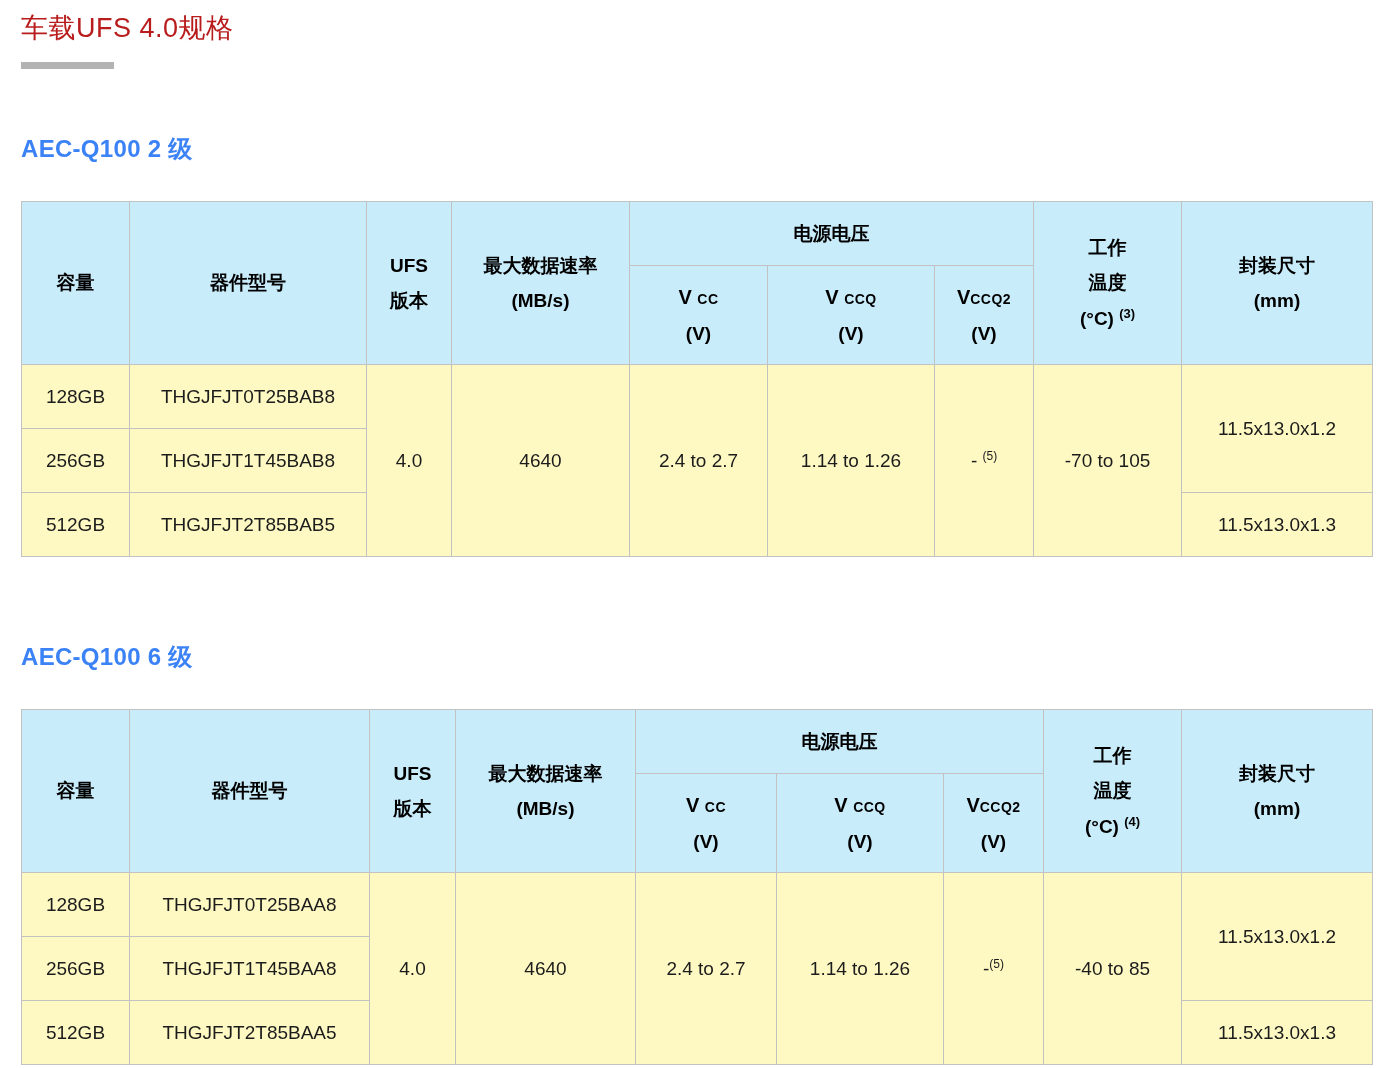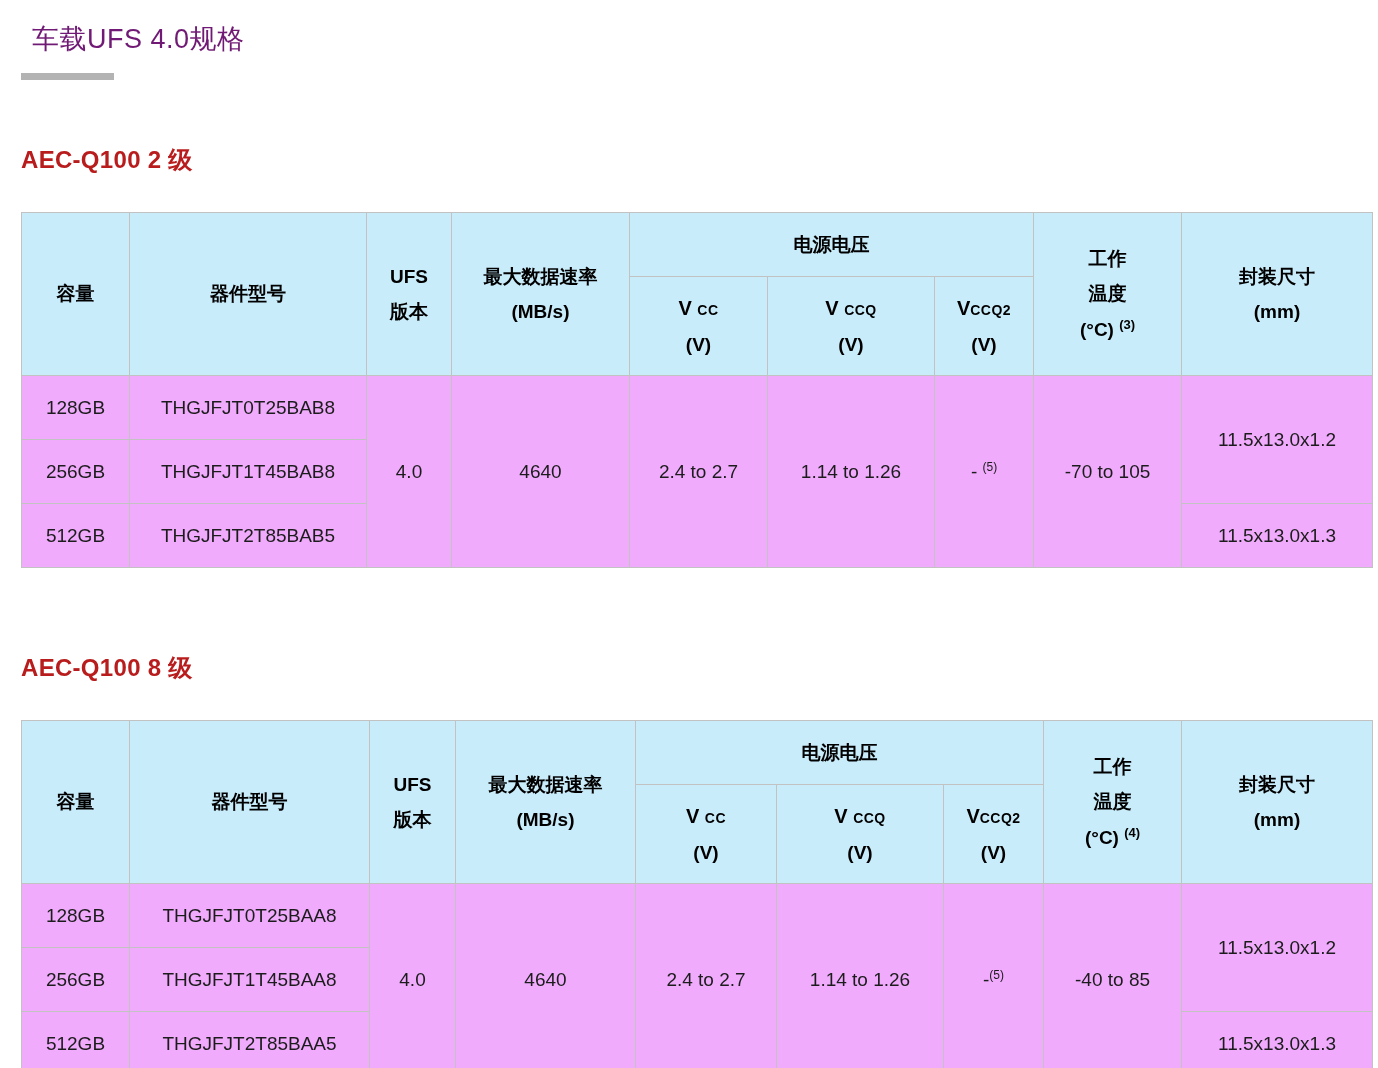--- a/index.html
+++ b/index.html
@@ -10,34 +10,34 @@
     font-family: "Liberation Sans", "DejaVu Sans", sans-serif;
   }
   .page {
     width: 1378px;
     box-sizing: border-box;
     padding: 10px 0 0 21px;
   }
   .page-title {
     font-size: 27px;
     font-weight: 400;
-    color: #701a75;
-    margin: 11px;
+    color: #b91c1c;
+    margin: 0;
     letter-spacing: 0.5px;
   }
   .title-divider {
     width: 93px;
     height: 7px;
     background: #b3b3b3;
     margin-top: 16px;
   }
   .section-heading {
     font-size: 24px;
     font-weight: 700;
-    color: #b91c1c;
+    color: #3b82f6;
     margin: 0;
     letter-spacing: 0.3px;
   }
   .section-heading.first { margin-top: 64px; }
   .section-heading.second { margin-top: 84px; }
   table.spec-table {
     border-collapse: collapse;
     table-layout: fixed;
     width: 1351px;
     margin-top: 36px;
@@ -50,21 +50,21 @@
     vertical-align: middle;
     padding: 0;
     overflow: hidden;
   }
   table.spec-table thead th {
     background: #c9ecfa;
     font-weight: 700;
     color: #000000;
   }
   table.spec-table tbody td {
-    background: #f0abfc;
+    background: #fef9c3;
     font-weight: 400;
     color: #1c1c1c;
   }
   tr.head-row-1 { height: 64px; }
   tr.head-row-2 { height: 99px; }
   tr.data-row   { height: 64px; }
   .line { line-height: 1.85; }
   .vmain { font-size: 20px; }
   .vsub  { font-size: 14px; letter-spacing: 0.5px; text-align: center; }
   .sup {
@@ -151,21 +151,21 @@
         <td>THGJFJT1T45BAB8</td>
       </tr>
       <tr class="data-row">
         <td>512GB</td>
         <td>THGJFJT2T85BAB5</td>
         <td>11.5x13.0x1.3</td>
       </tr>
     </tbody>
   </table>
 
-  <h2 class="section-heading second">AEC-Q100 8 级</h2>
+  <h2 class="section-heading second">AEC-Q100 6 级</h2>
 
   <table class="spec-table">
     <colgroup>
       <col style="width:108px">
         <col style="width:240px">
         <col style="width:86px">
       <col style="width:180px">
         <col style="width:141px">
         <col style="width:167px">
       <col style="width:100px">

